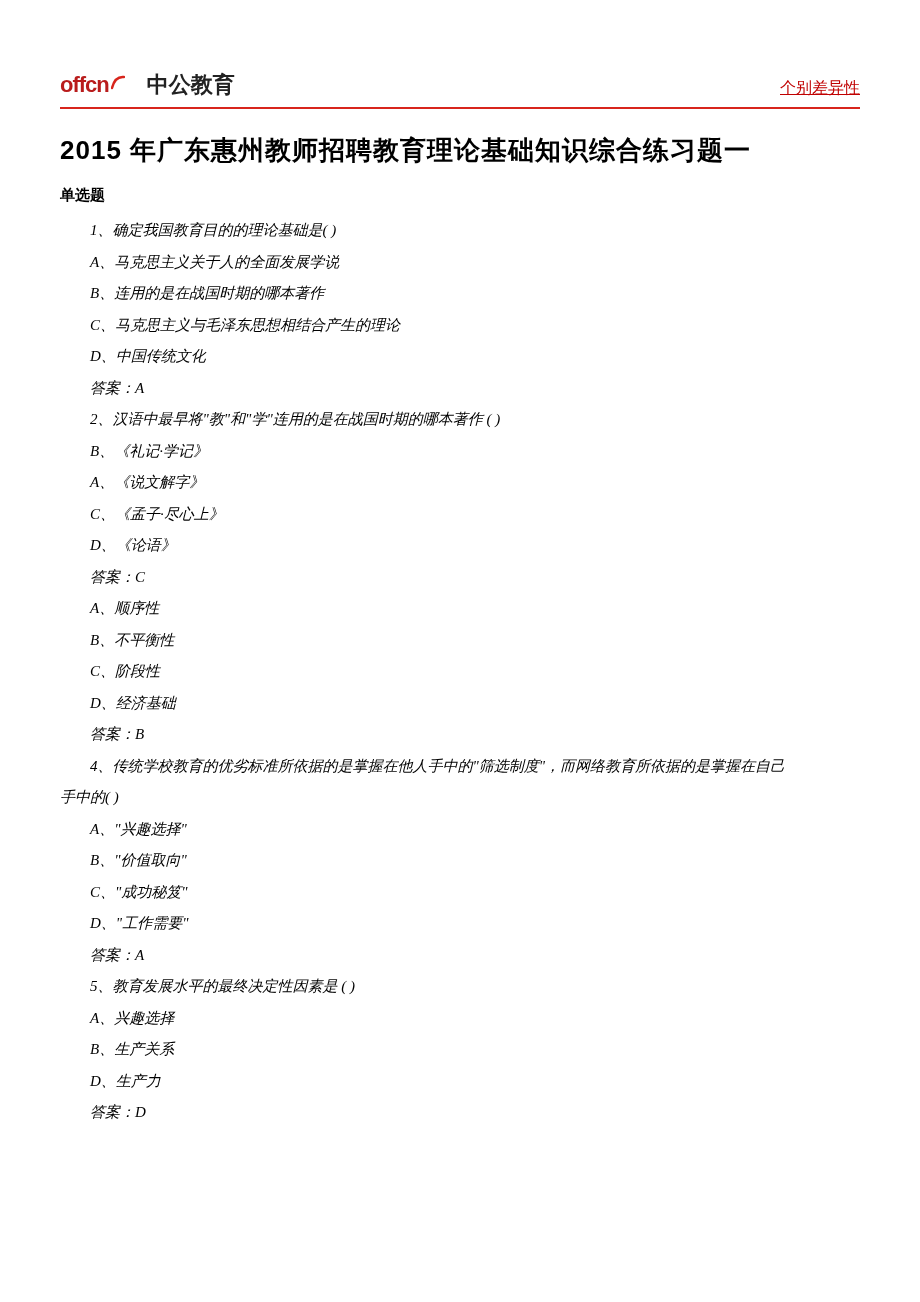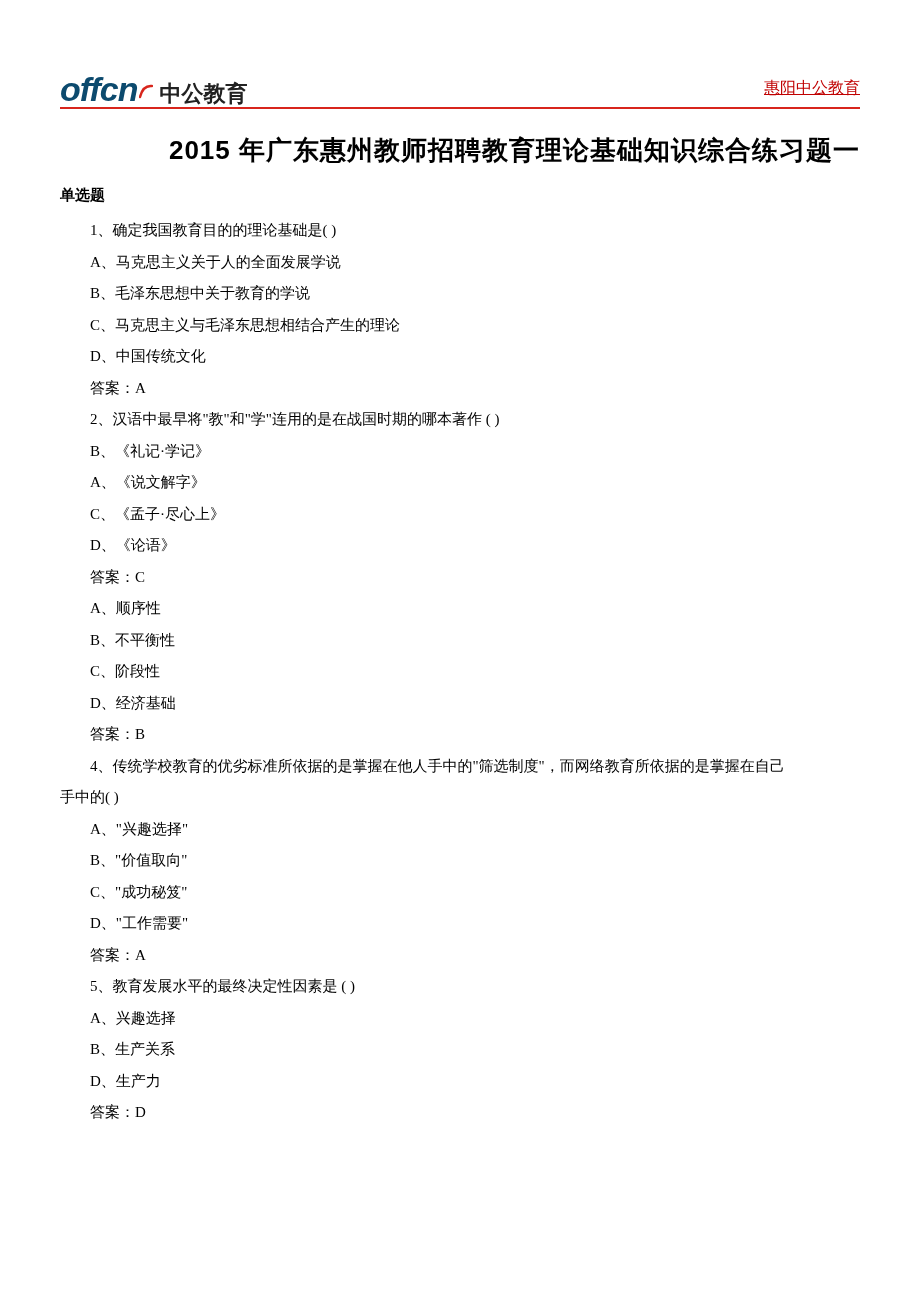--- a/index.html
+++ b/index.html
@@ -15,36 +15,35 @@
       padding: 70px 60px 0 60px;
       height: 105px;
     }
     .logo {
       display: inline-flex;
       align-items: baseline;
       gap: 2px;
     }
     .logo-text {
       font-family: Arial, sans-serif;
-      font-size: 34px;
+      font-size: 22px;
       font-weight: bold;
-      font-style: italic;
-      color: #0c4a6e;
+      color: #b91c1c;
       letter-spacing: -1px;
     }
     .logo-swoosh {
       display: inline-block;
       transform: translateY(-2px);
     }
     .logo-cn {
       font-family: "SimHei", "黑体", sans-serif;
       font-size: 22px;
       font-weight: bold;
       color: #222;
-      margin-left: 4px;
+      margin-left: 20px;
     }
     .header-right {
       position: absolute;
       right: 60px;
       bottom: 6px;
       color: #c00000;
       font-size: 16px;
       text-decoration: underline;
       font-family: "SimSun", "宋体", serif;
     }
@@ -53,37 +52,38 @@
       height: 2px;
       background: #d8251c;
     }
     .content {
       padding: 12px 60px 0 60px;
     }
     .title {
       font-family: "SimHei", "黑体", "Microsoft YaHei", sans-serif;
       font-size: 26px;
       font-weight: bold;
-      text-align: right;
+      text-align: left;
       color: #000;
       margin: 12px 0 18px 0;
       letter-spacing: 1px;
     }
     .section-label {
       font-family: "SimHei", "黑体", sans-serif;
       font-size: 15px;
       font-weight: bold;
       color: #000;
       margin-bottom: 10px;
     }
     .line {
       font-size: 15px;
       color: #000;
       line-height: 2.1;
       text-indent: 2em;
+      font-style: italic;
     }
     .line.wrap {
       text-indent: 2em;
     }
     .line.cont {
       text-indent: 0;
     }
   </style>
 </head>
 <body>
@@ -91,31 +91,31 @@
 <div class="header">
   <div class="logo">
     <span class="logo-text">offcn</span>
     <span class="logo-swoosh">
       <svg width="14" height="16" viewBox="0 0 14 16">
         <path d="M1 14 Q 4 2 13 3" stroke="#d8251c" stroke-width="2.5" fill="none" stroke-linecap="round"></path>
       </svg>
     </span>
     <span class="logo-cn">中公教育</span>
   </div>
-  <a class="header-right">惠阳中公教育</a>
+  <a class="header-right">个别差异性</a>
 </div>
 <div class="divider"></div>
 
 <div class="content">
   <h1 class="title">2015 年广东惠州教师招聘教育理论基础知识综合练习题一</h1>
   <div class="section-label">单选题</div>
 
   <div class="line">1、确定我国教育目的的理论基础是( )</div>
   <div class="line">A、马克思主义关于人的全面发展学说</div>
-  <div class="line">B、毛泽东思想中关于教育的学说</div>
+  <div class="line">B、连用的是在战国时期的哪本著作</div>
   <div class="line">C、马克思主义与毛泽东思想相结合产生的理论</div>
   <div class="line">D、中国传统文化</div>
   <div class="line">答案：A</div>
 
   <div class="line">2、汉语中最早将"教"和"学"连用的是在战国时期的哪本著作 ( )</div>
   <div class="line">B、《礼记·学记》</div>
   <div class="line">A、《说文解字》</div>
   <div class="line">C、《孟子·尽心上》</div>
   <div class="line">D、《论语》</div>
   <div class="line">答案：C</div>

